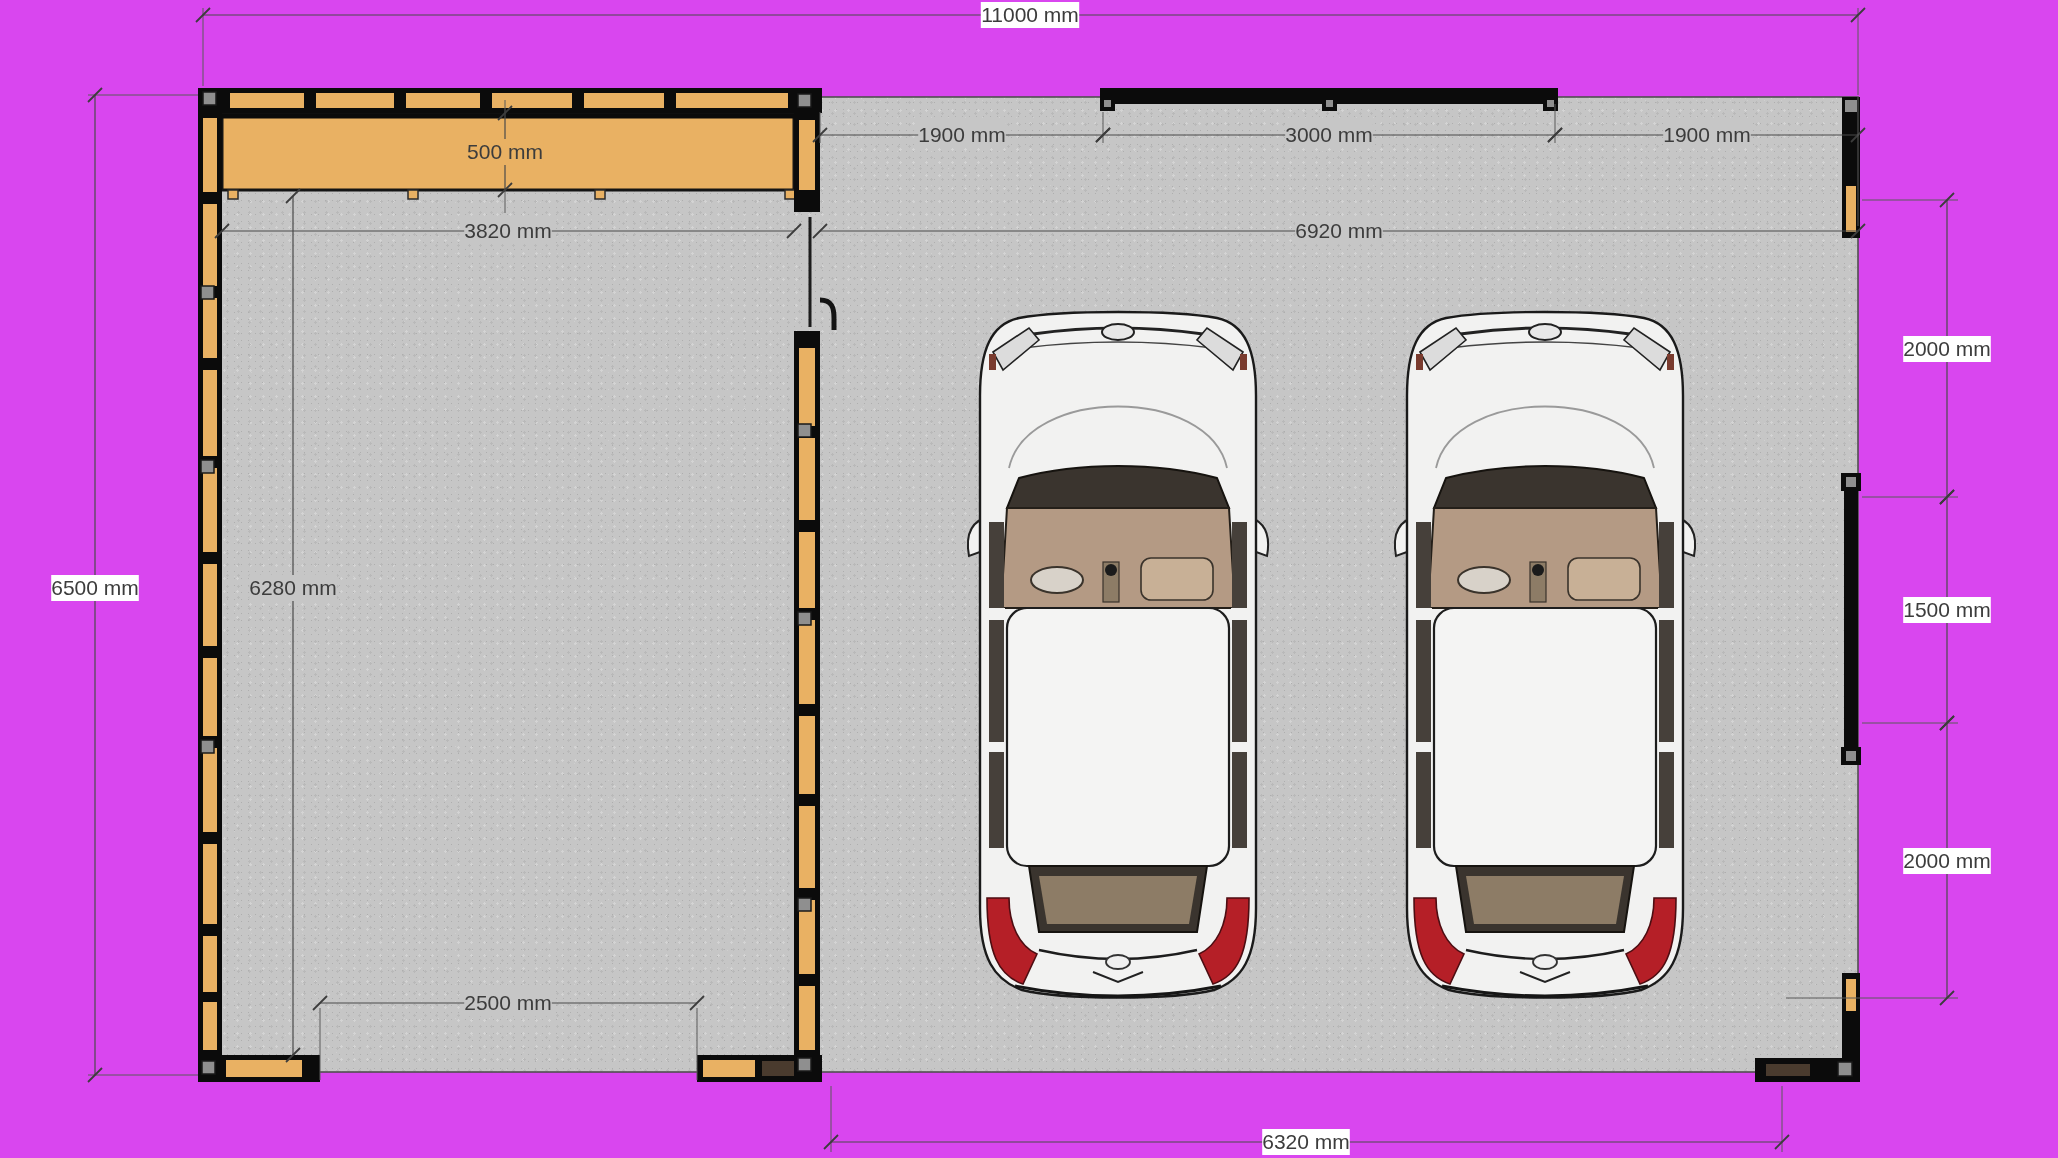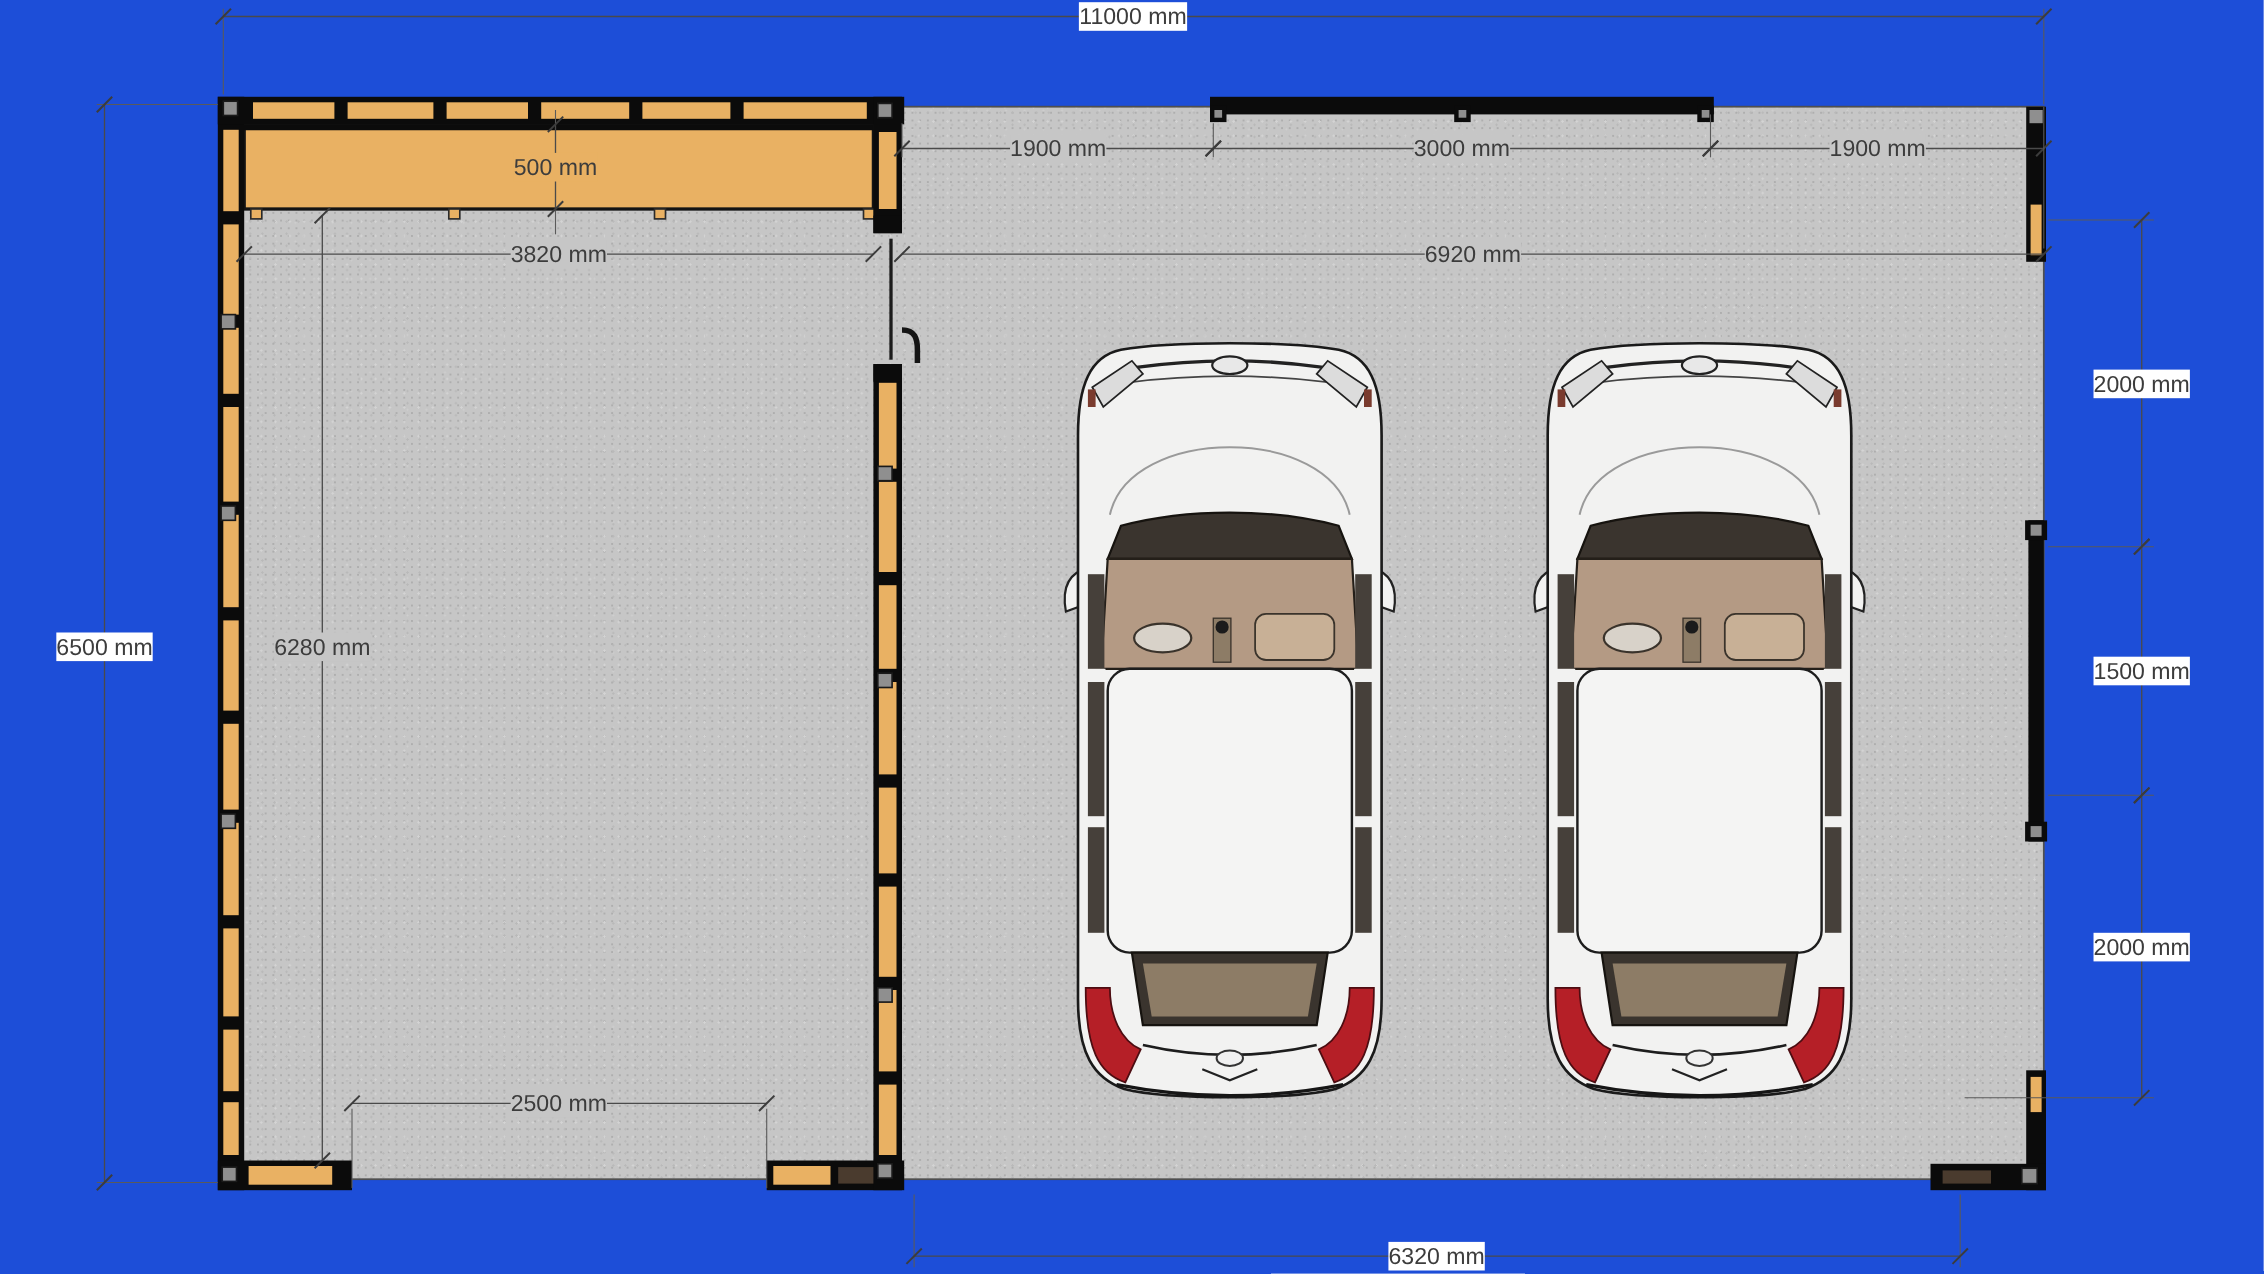--- a/index.html
+++ b/index.html
@@ -1,16 +1,16 @@
 <!DOCTYPE html>
 <html><head>
 <meta charset="utf-8">
 <style>
   html,body{margin:0;padding:0;background:#ffffff;}
-  #stage{position:relative;width:2058px;height:1158px;background:#1d4ed8;overflow:hidden;
+  #stage{position:relative;width:2058px;height:1158px;background:#d946ef;overflow:hidden;
          font-family:"Liberation Sans","DejaVu Sans",sans-serif;}
   #slab{position:absolute;background-color:#c6c6c6;
         background-image:
           radial-gradient(#b9b9b9 1px, transparent 1.2px),
           radial-gradient(#d4d4d4 1px, transparent 1.2px),
           radial-gradient(#aeaeae 0.8px, transparent 1px),
           radial-gradient(#cfcfcf 0.8px, transparent 1px);
         background-size:11px 11px,13px 13px,7px 7px,17px 17px;
         background-position:0 0,5px 7px,3px 2px,9px 12px;}
   svg{position:absolute;left:0;top:0;}

